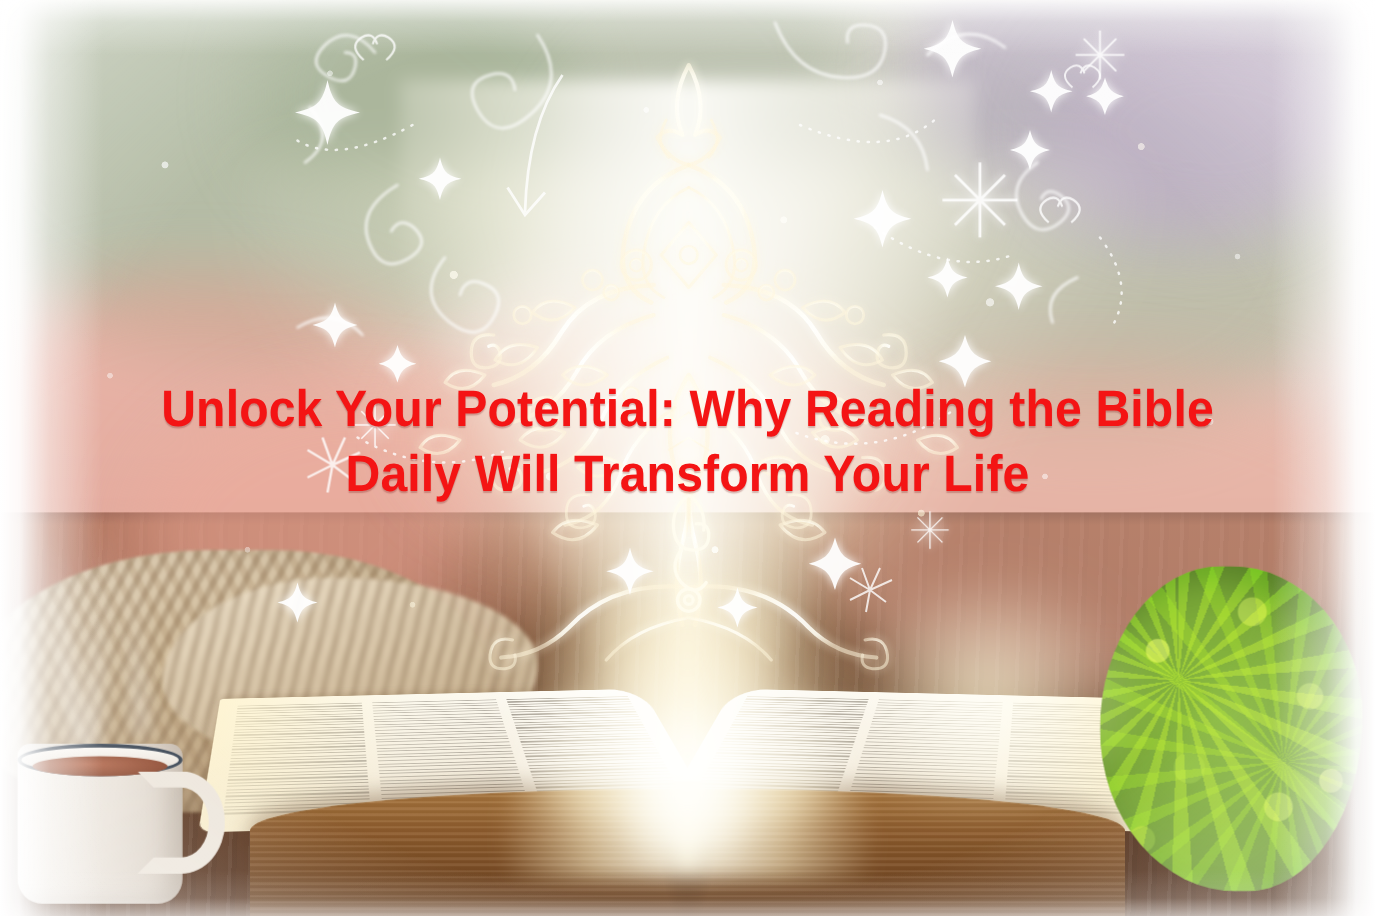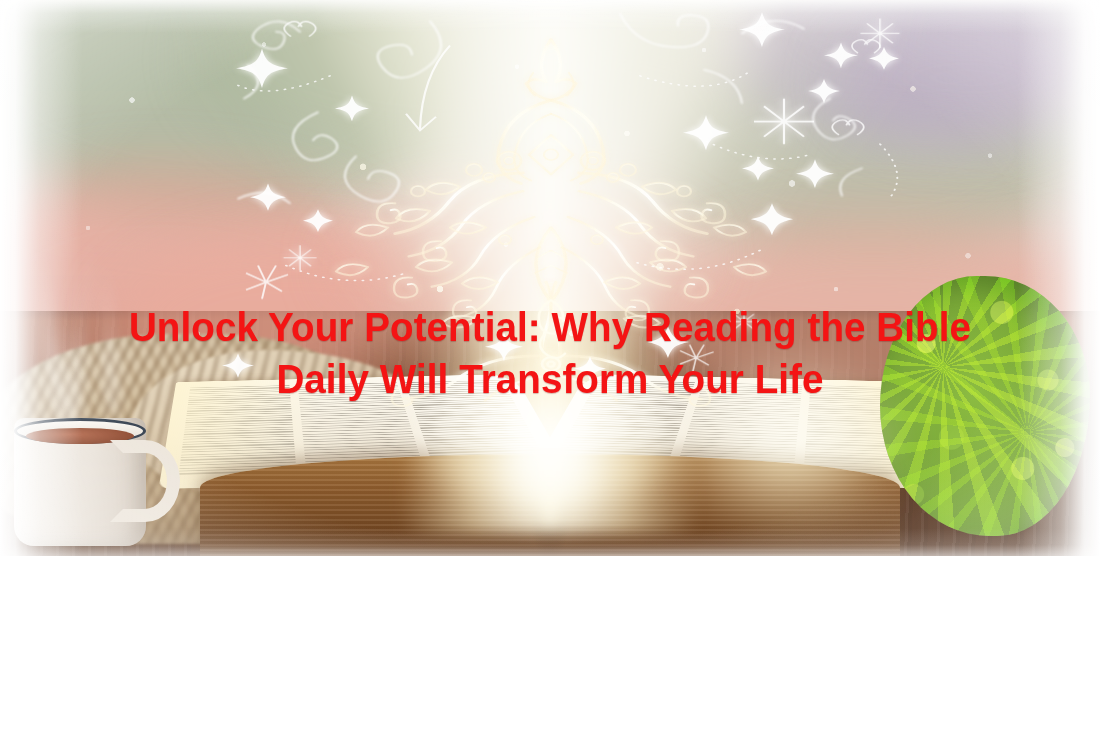--- a/index.html
+++ b/index.html
@@ -1,21 +1,21 @@
 <!DOCTYPE html>
 <html><head>
 <meta charset="utf-8">
 <title>Blog Hero Banner</title>
 <style>
   html,body{margin:0;padding:0;background:#ffffff;}
   body{font-family:"Liberation Sans",sans-serif;}
 
   .banner{
     position:relative;
-    width:1100px;height:556px;
+    width:1100px;height:733px;
     overflow:hidden;
     background:#fef9c3;
     isolation:isolate;
   }
 
   
 
   
   .wood{
     position:absolute;left:0;right:0;top:56%;bottom:0;

